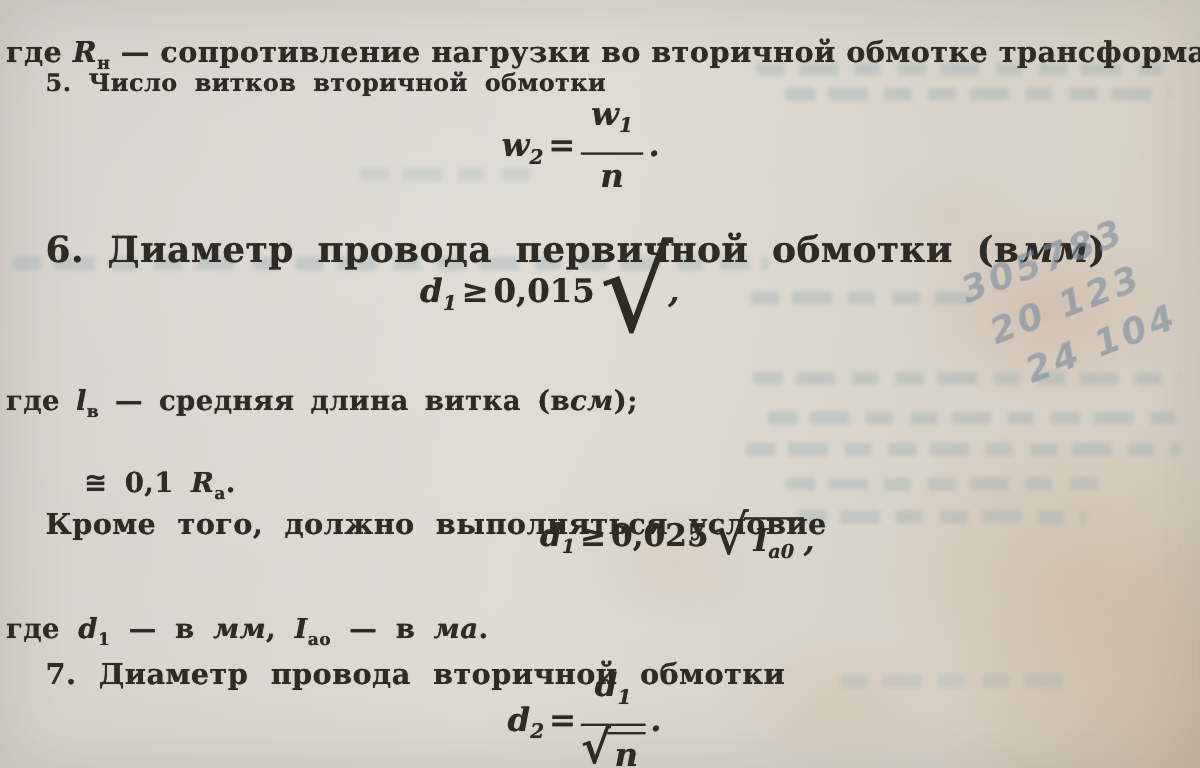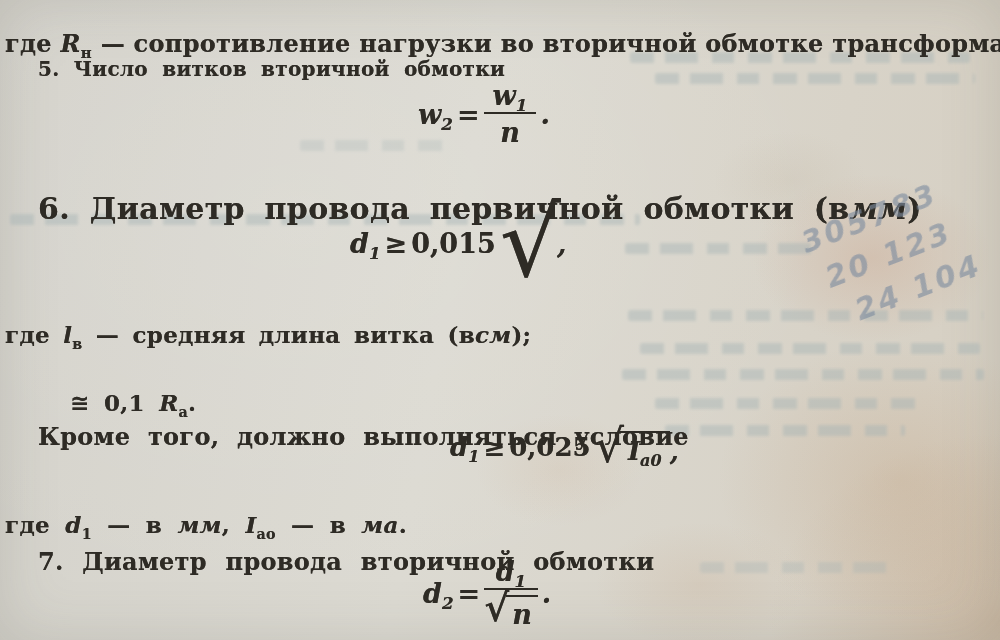--- a/index.html
+++ b/index.html
@@ -27,21 +27,21 @@
     text-shadow:0 0 .6px rgba(46,43,37,.75);
   }
   .t i, .formula i{font-style:italic;}
   sub{font-size:.62em; line-height:0;}
   .formula{
     position:absolute; display:flex; align-items:center; gap:4px;
     color:var(--ink); font-weight:600; font-size:27px; font-style:italic;
     text-shadow:0 0 .6px rgba(46,43,37,.75); white-space:nowrap;
   }
   .frac{display:inline-flex; flex-direction:column; text-align:center; font-style:italic;}
-  .frac .num{border-bottom:2.4px solid var(--ink); padding:0 9px 1px;}
+  .frac .num{border-bottom:2.4px solid var(--ink); padding:0 9px 16px;}
   .frac .den{padding-top:3px;}
   .sqrt{display:inline-flex; align-items:flex-start;}
   .sqrt .rad{font-style:normal; font-weight:500;}
   .sqrt-big .rad{font-size:96px; line-height:80px; margin-right:-8px;}
   .sqrt-big .body{border-top:3px solid var(--ink); padding:7px 10px 0; margin-top:10px;}
   .sqrt-small .rad{font-size:46px; line-height:36px; margin-right:-4px;}
   .sqrt-small .body{border-top:2.2px solid var(--ink); padding:3px 8px 0; margin-top:3px;text-align:center;}
   .sqrt-inline{display:inline-flex; align-items:flex-start;}
   .sqrt-inline .rad{font-style:normal; font-size:38px; line-height:30px; margin-right:-3px;}
   .sqrt-inline .body{border-top:2.2px solid var(--ink); padding:2px 6px 0; margin-top:2px; font-style:italic;}

